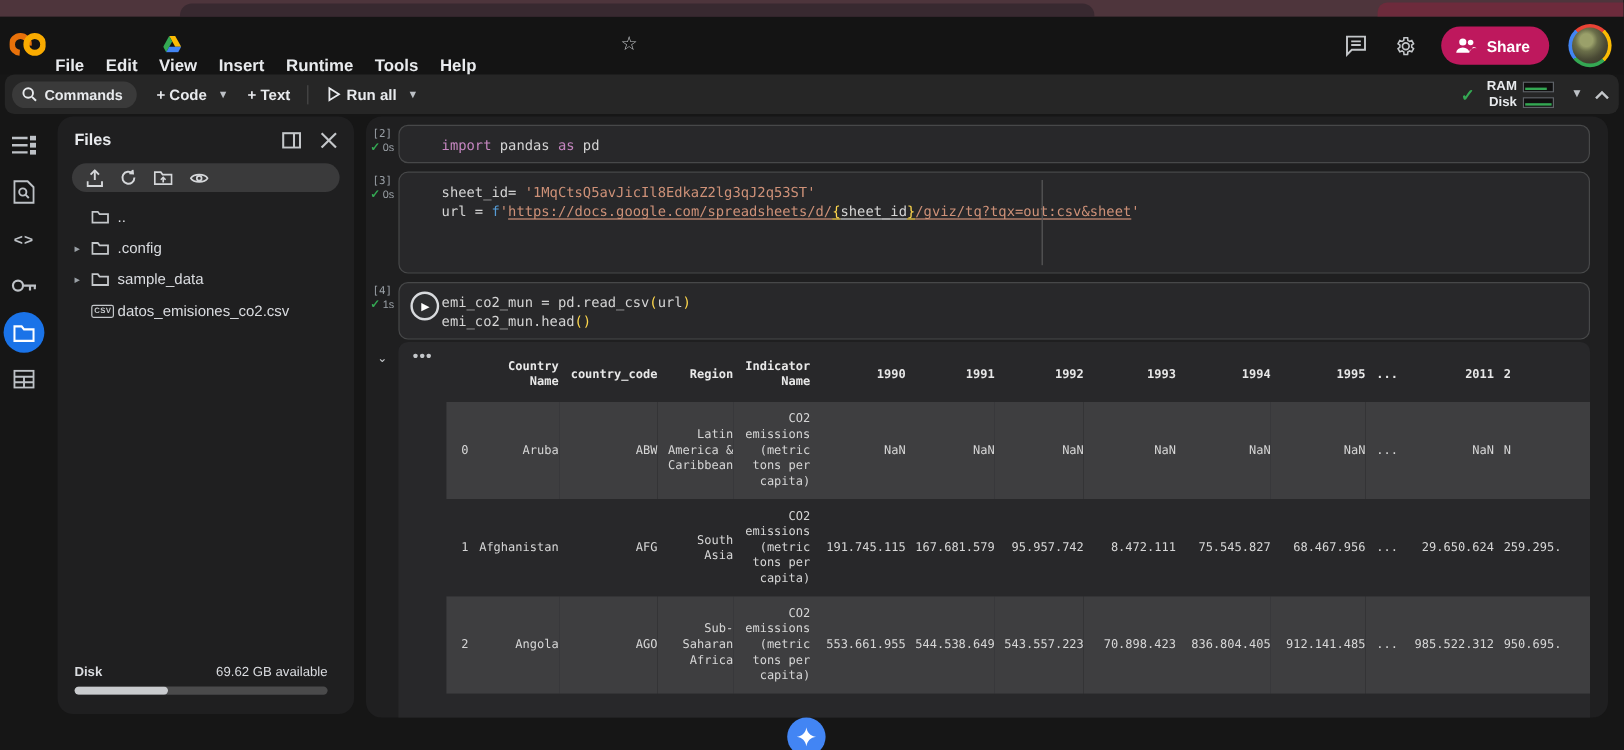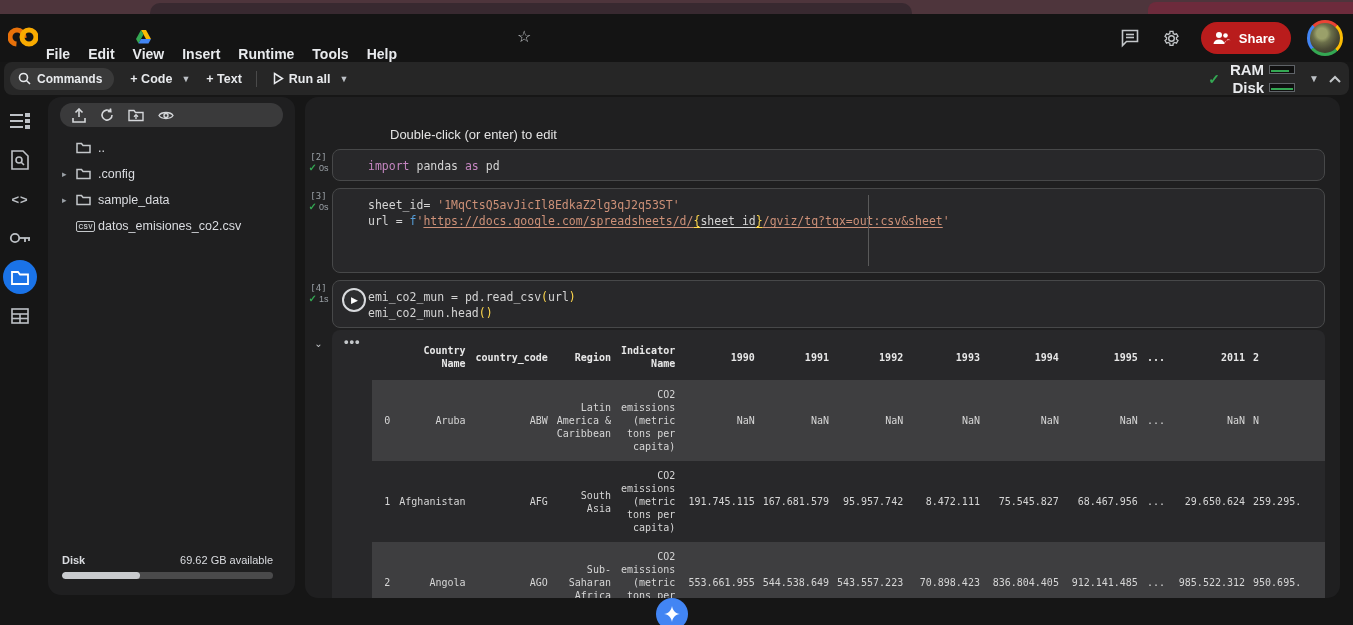--- a/index.html
+++ b/index.html
@@ -14,21 +14,21 @@
     background:#6d2b3c; border-radius:8px 0 0 0; }
 
   
   .app-header { position:relative; height:48px; background:#141414; }
   .colab-logo { position:absolute; left:8px; top:10px; }
   .drive-icon { position:absolute; left:136px; top:16px; }
   .nb-title { position:absolute; left:157px; top:15px; font-size:14px; color:#e8eaed; }
   .star { position:absolute; left:517px; top:13px; font-size:16px; color:#c4c7ca; }
   .hdr-right { position:absolute; right:10px; top:0; height:48px; display:flex; align-items:center; gap:16px; }
   .icon-btn { color:#c4c7ca; display:flex; align-items:center; justify-content:center; width:26px; height:26px; }
-  .share-btn { display:flex; align-items:center; gap:8px; background:#b91c1c; color:#fff;
+  .share-btn { display:flex; align-items:center; gap:8px; background:#be185d; color:#fff;
     border:none; border-radius:16px; height:32px; padding:0 16px 0 12px; font-size:13px; font-weight:700;
     font-family:"Liberation Sans",sans-serif; }
   .avatar { width:36px; height:36px; border-radius:50%;
     background:conic-gradient(#ea4335 0 12%, #fbbc04 12% 38%, #34a853 38% 64%, #4285f4 64% 88%, #ea4335 88%);
     display:flex; align-items:center; justify-content:center; }
   .avatar-inner { width:30px; height:30px; border-radius:50%;
     background:radial-gradient(circle at 40% 35%, #9aa06a 0 20%, #6b6f4a 35%, #4a4a35 60%, #2e2d20 100%); }
   .menu-row { position:absolute; left:46px; top:32px; display:flex; gap:18px; }
   .menu-item { font-size:14px; font-weight:700; color:#e8eaed; }
 
@@ -38,21 +38,21 @@
   .commands-pill { display:flex; align-items:center; gap:6px; background:#3a3a3a; border-radius:14px;
     height:22px; padding:0 12px 0 8px; margin-left:6px; font-size:12px; font-weight:700; color:#e8eaed; }
   .tb-btn { display:flex; align-items:center; gap:5px; font-size:12.5px; font-weight:700; color:#e8eaed;
     margin-left:16px; }
   .tb-caret { color:#bdc1c6; font-size:9px; margin-left:4px; }
   .tb-divider { width:1px; height:16px; background:#4a4a4a; margin-left:14px; }
   .tb-right { position:absolute; right:8px; display:flex; align-items:center; gap:10px; }
   .check { color:#34a853; font-size:14px; font-weight:700; }
   .resource { display:flex; flex-direction:column; gap:1px; }
   .res-line { display:flex; align-items:center; gap:5px; justify-content:flex-end; }
-  .res-label { font-size:15px; font-weight:700; color:#e8eaed; }
+  .res-label { font-size:11px; font-weight:700; color:#e8eaed; }
   .res-bar { width:26px; height:9px; background:#101010; border:1px solid #5f6368; position:relative; }
   .res-bar i { position:absolute; left:1px; bottom:1px; height:2px; background:#34a853; display:block; }
 
   
   .main { position:relative; height:530px; background:#161616; }
 
   
   .rail { position:absolute; left:0; top:0; width:40px; height:100%;
     display:flex; flex-direction:column; align-items:center; padding-top:14px; gap:15px; }
   .rail-item { width:24px; height:24px; display:flex; align-items:center; justify-content:center; color:#bdc1c6; }
@@ -270,20 +270,35 @@
       <svg width="18" height="16" viewBox="0 0 18 16" fill="none" stroke="#bdc1c6" stroke-width="1.6">
         <rect x="1" y="1" width="16" height="14"></rect>
         <line x1="1" y1="6" x2="17" y2="6"></line>
           <line x1="9" y1="6" x2="9" y2="15"></line>
           <line x1="1" y1="10.5" x2="17" y2="10.5"></line>
       </svg>
     </div>
   </div>
 
   <div class="files-panel">
+    <div class="fp-header">
+      <div class="fp-title">Files</div>
+      <div class="fp-hicon">
+        <svg width="16" height="14" viewBox="0 0 16 14" fill="none" stroke="#c4c7ca" stroke-width="1.7">
+          <rect x="1" y="1" width="14" height="12"></rect>
+            <line x1="10" y1="1" x2="10" y2="13"></line>
+        </svg>
+      </div>
+      <div class="fp-hicon">
+        <svg width="14" height="14" viewBox="0 0 14 14" stroke="#c4c7ca" stroke-width="1.8">
+          <line x1="1" y1="1" x2="13" y2="13"></line>
+            <line x1="13" y1="1" x2="1" y2="13"></line>
+        </svg>
+      </div>
+    </div>
     <div class="fp-toolbar">
       <span>
         <svg width="14" height="15" viewBox="0 0 14 15" fill="none" stroke="#d5d7da" stroke-width="1.6">
           <line x1="7" y1="1" x2="7" y2="9"></line>
             <polyline points="3.5,4.5 7,1 10.5,4.5"></polyline>
           <polyline points="1,10 1,14 13,14 13,10"></polyline>
         </svg>
       </span>
       <span>
         <svg width="14" height="14" viewBox="0 0 14 14" fill="none" stroke="#d5d7da" stroke-width="1.6">
@@ -346,21 +361,20 @@
         <span class="lbl">Disk</span>
         <span>69.62 GB available</span>
       </div>
       <div class="disk-bar">
           <i></i>
         </div>
     </div>
   </div>
 
   <div class="notebook">
-    <div class="md-hint">Double-click (or enter) to edit</div>
     <div id="cells">
         <div class="cell-row">
           <div class="gutter">
             <div class="exec-label">[2]</div>
             <div class="exec-status">
               <span class="check">✓</span>
               <span>0s</span>
             </div>
           </div>
           <div class="cell-box" style="min-height: 30px;">

